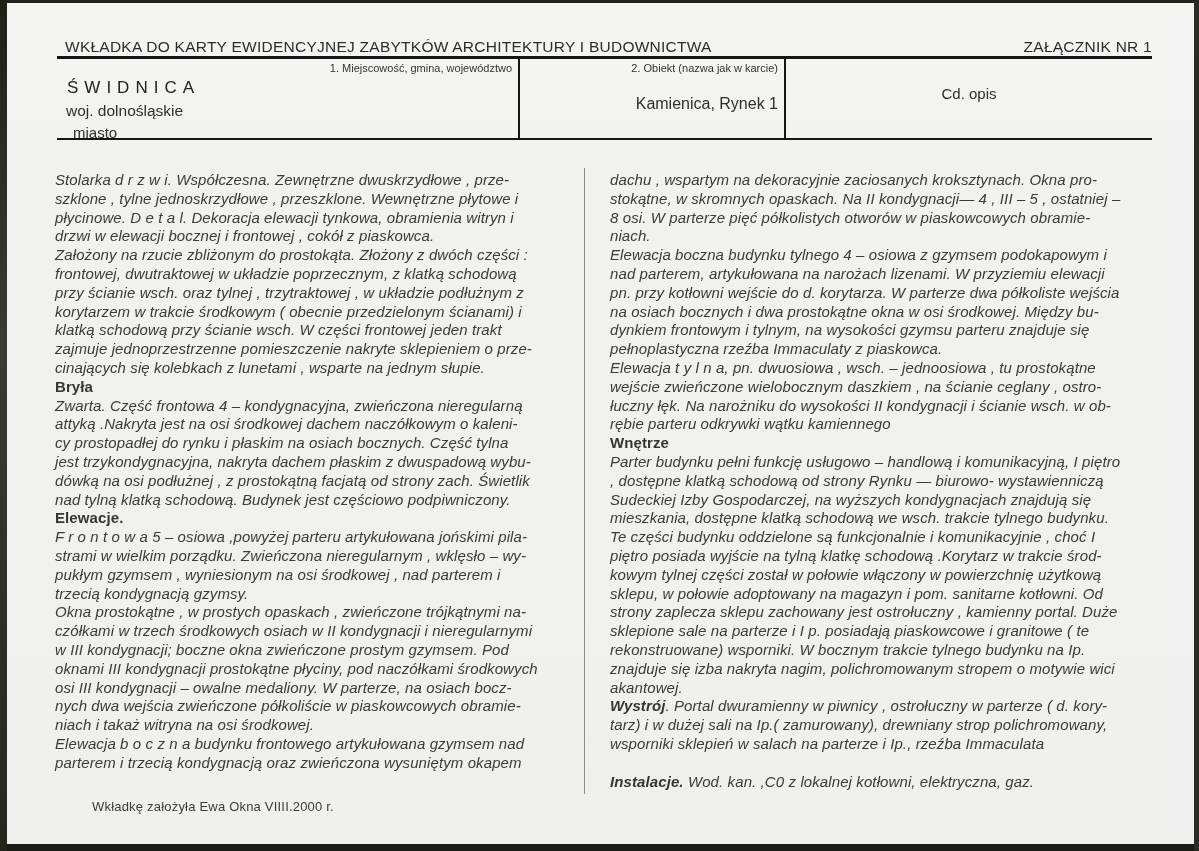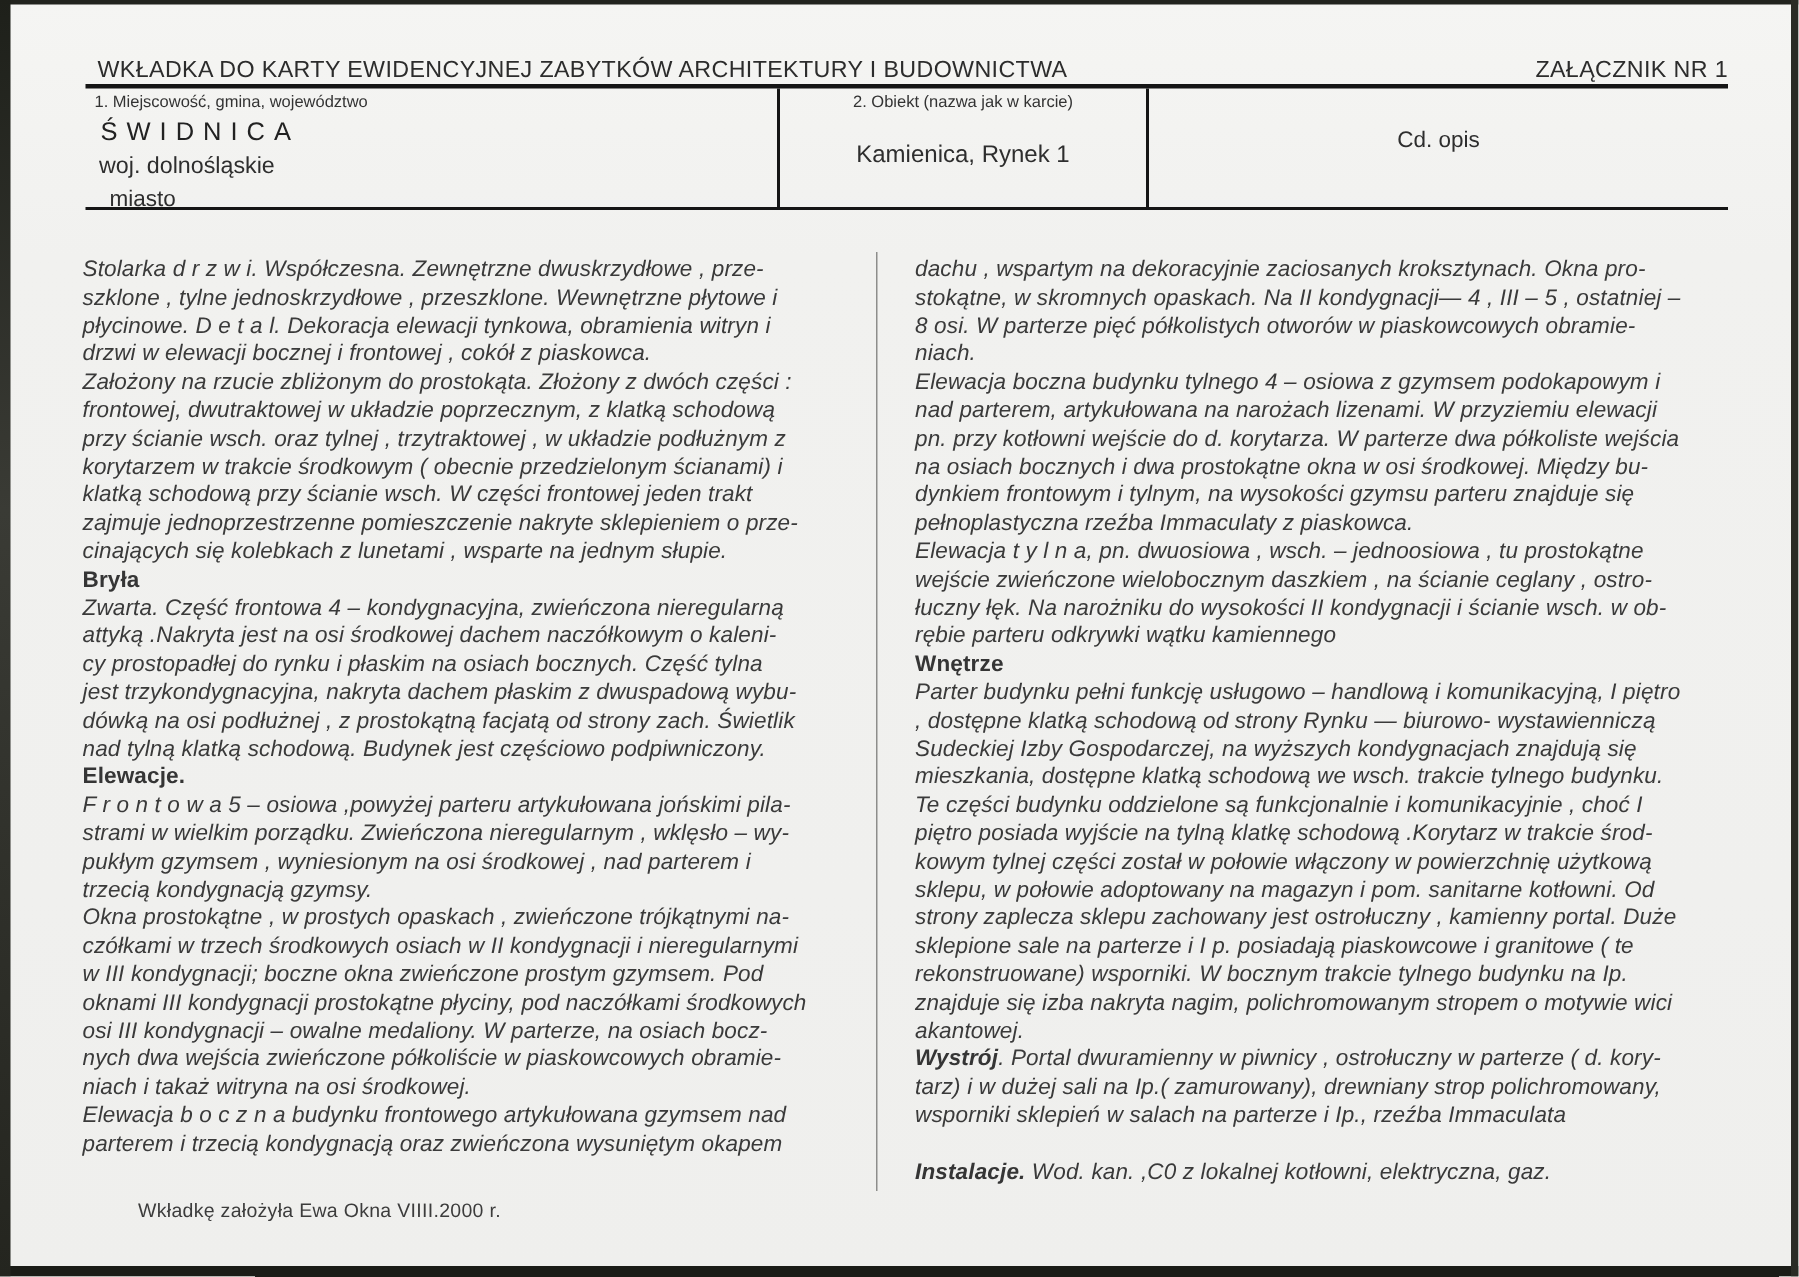--- a/index.html
+++ b/index.html
@@ -30,27 +30,27 @@
   }
 
   
   #id-table{
     position:absolute;left:57px;top:56px;width:1095px;height:79px;
     border-top:3px solid #151515;border-bottom:2px solid #151515;
     display:flex;
   }
   .id-cell{box-sizing:border-box;padding:3px 6px 0 6px;color:#333;}
   #cell-place{width:461px;}
-  #cell-object{width:246px;border-left:2px solid #151515;text-align:center;}
+  #cell-object{width:266px;border-left:2px solid #151515;text-align:center;}
   #cell-content{flex:1;border-left:2px solid #151515;text-align:center;}
-  .cell-label{font-size:11px;color:#333;}
+  .cell-label{font-size:11px;color:#333;text-align:right;}
   #place-name{font-size:17px;letter-spacing:6px;color:#222;margin:4px 0 0 4px;}
   #place-type{font-size:15px;color:#2e2e2e;margin:4px 0 0 10px;}
   #place-voiv{font-size:15.5px;color:#2e2e2e;margin:4px 0 0 3px;}
-  #object-name{font-size:16px;color:#2e2e2e;margin-top:21px;}
+  #object-name{font-size:16px;color:#2e2e2e;margin-top:21px;text-align:right;}
   #content-name{font-size:15px;color:#2e2e2e;margin-top:23px;}
 
   
   .body-col{
     position:absolute;top:171px;
     font-size:15px;line-height:18.8px;color:#3a3a3a;letter-spacing:.1px;
   }
   #col-left{left:55px;width:515px;}
   #col-right{left:610px;width:552px;}
   #col-divider{position:absolute;left:584px;top:168px;width:1px;height:626px;background:#8d8d8b;}

